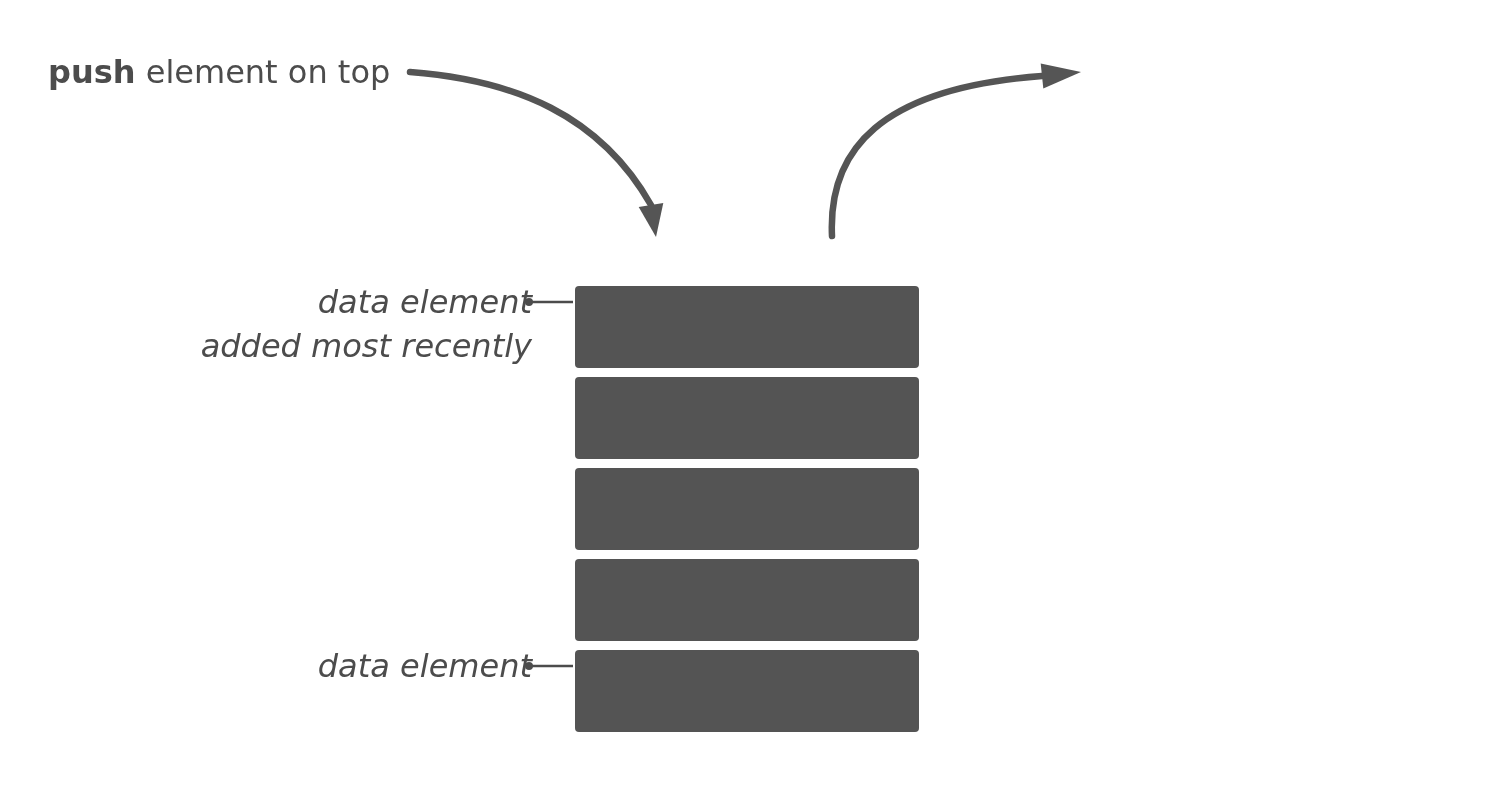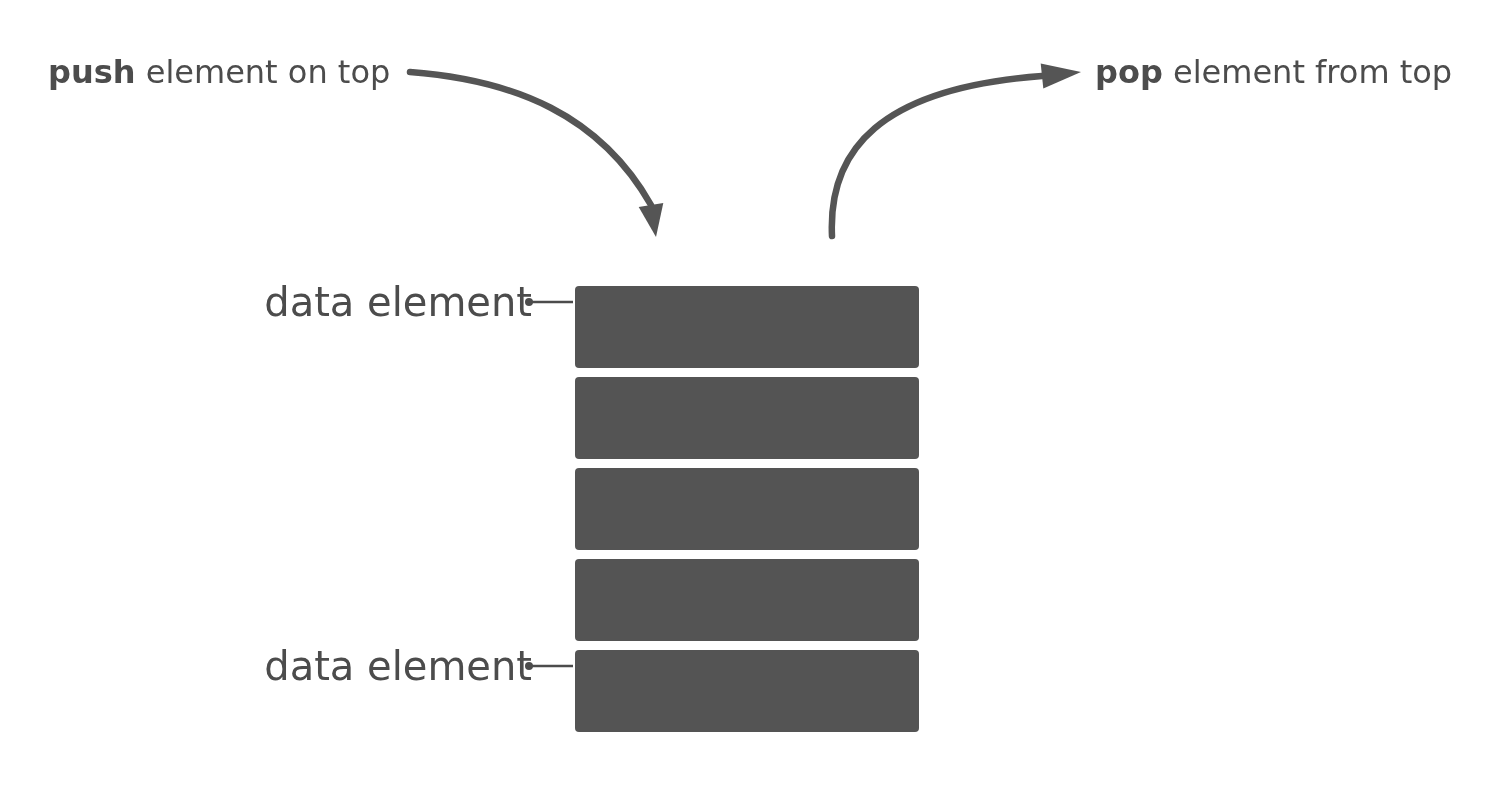--- a/index.html
+++ b/index.html
@@ -44,24 +44,25 @@
     white-space:nowrap;
     color:var(--text);
   }
   .caption b{ font-weight:bold; }
   .caption-push{ left:48px; top:50px; }
   .caption-pop{ left:1095px; top:50px; }
   .side-label{
     position:absolute;
     right:985px;
     text-align:right;
-    font-size:40px;
+    font-size:32px;
     line-height:44px;
     white-space:nowrap;
     color:var(--text);
+    font-style:italic;
   }
   .label-top{ top:280px; }
   .label-bottom{ top:644px; }
   .stack{
     position:absolute;
     left:575px;
     top:286px;
     display:flex;
     flex-direction:column;
     gap:9px;
@@ -88,24 +89,24 @@
 
     <circle class="dot" cx="529" cy="302" r="4"></circle>
     <line class="leader" x1="531" y1="302" x2="573" y2="302"></line>
 
     <circle class="dot" cx="529" cy="666" r="4"></circle>
     <line class="leader" x1="531" y1="666" x2="573" y2="666"></line>
   </svg>
 
   <div class="caption caption-push"><b>push</b><span> element on top</span></div>
 
-  <div class="caption caption-pop"><b>pop</b><span> element from top</span></div>
 
   <div class="side-label label-top">
     <div>data element</div>
+    <div>added most recently</div>
   </div>
 
   <div class="side-label label-bottom">
     <div>data element</div>
   </div>
 
   <div class="stack">
       <div class="block"></div>
       <div class="block"></div>
       <div class="block"></div>

